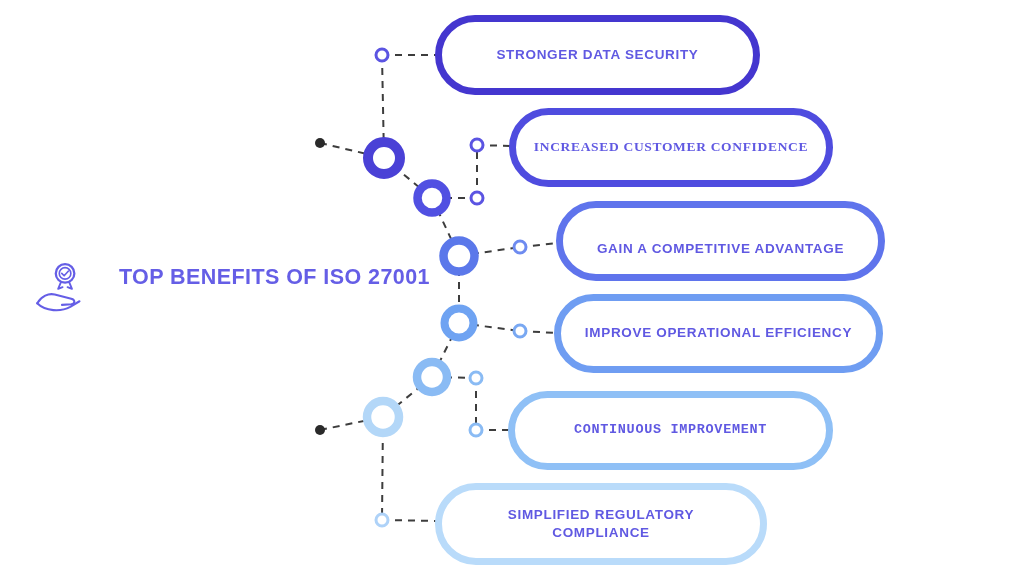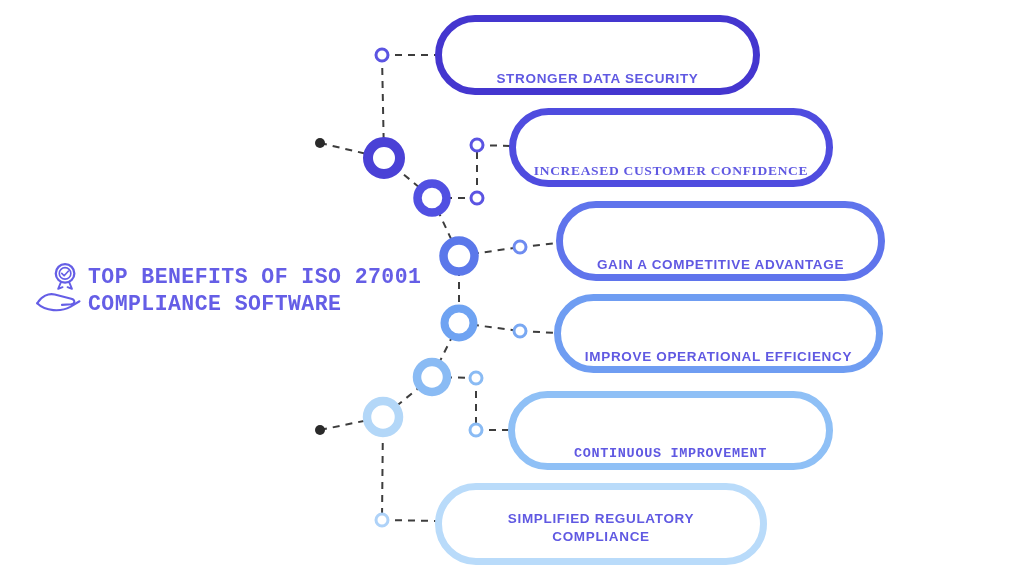--- a/index.html
+++ b/index.html
@@ -5,36 +5,36 @@
   html,body{margin:0;padding:0;background:#ffffff;}
   #canvas{
     position:relative;width:1024px;height:576px;background:#ffffff;overflow:hidden;
     font-family:"Liberation Sans","DejaVu Sans",sans-serif;
   }
   #connector-svg{position:absolute;left:0;top:0;width:1024px;height:576px;}
   .dash-line{fill:none;stroke-width:2;stroke-dasharray:7 6;}
   .node-ring{fill:#ffffff;}
   .mini-ring{fill:#ffffff;stroke-width:3;}
   .pill{
-    position:absolute;display:flex;align-items:flex-end;justify-content:center;
+    position:absolute;display:flex;align-items:center;justify-content:center;
     background:#ffffff;border-style:solid;border-width:7px;border-radius:46px;
     text-align:center;box-sizing:border-box;
   }
   .pill span{
     font-weight:700;font-size:13.5px;letter-spacing:.05em;line-height:1.35;
   }
   .pill-1{left:435px;top:15px;width:325px;height:80px;}
   .pill-2{left:509px;top:108px;width:324px;height:79px;}
   .pill-3{left:556px;top:201px;width:329px;height:80px;}
   .pill-4{left:554px;top:294px;width:329px;height:79px;}
   .pill-5{left:508px;top:391px;width:325px;height:79px;font-family:Liberation Mono, monospace;}
   .pill-6{left:435px;top:483px;width:332px;height:82px;padding:12px 42px;}
   #title-block{
-    position:absolute;left:88px;top:264px;width:342px;text-align:left;
-    font-weight:700;font-size:21.5px;letter-spacing:.02em;line-height:1.26;font-family:Liberation Mono, monospace;
+    position:absolute;left:88px;top:264px;width:342px;text-align:right;
+    font-weight:700;font-size:21.5px;letter-spacing:.02em;line-height:1.26;
   }
   #title-icon{position:absolute;left:34px;top:260px;width:58px;height:66px;}
 </style>
 </head>
 <body>
 
 <div id="canvas">
 
   <svg id="connector-svg" viewBox="0 0 1024 576">
 
@@ -109,16 +109,15 @@
       <circle cx="30" cy="13" r="5.6" stroke-width="1.6"></circle>
       <path d="M26.8 13 l2.3 2.3 l4.2 -4.6" stroke-width="1.6"></path>
       <path d="M26 21.5 L23.3 28 L27.6 26.3" stroke-width="1.8"></path>
       <path d="M34 21.5 L36.7 28 L32.4 26.3" stroke-width="1.8"></path>
       <path d="M3 42 C7 35 14 32 20 33.5 L36 37.5 C40 38.5 40 42.5 36 43 L27 43.5" stroke-width="2"></path>
       <path d="M3 42 C11 50 26 50.5 35 45.5 L44 40" stroke-width="2"></path>
     </g>
   </svg>
   <div id="title-block" style="color: rgb(101, 94, 230);">
     <div>TOP BENEFITS OF ISO 27001</div>
-    <div>COMPLIANCE SOFTWARE</div>
   </div>
 
 </div>
 
 </body></html>

